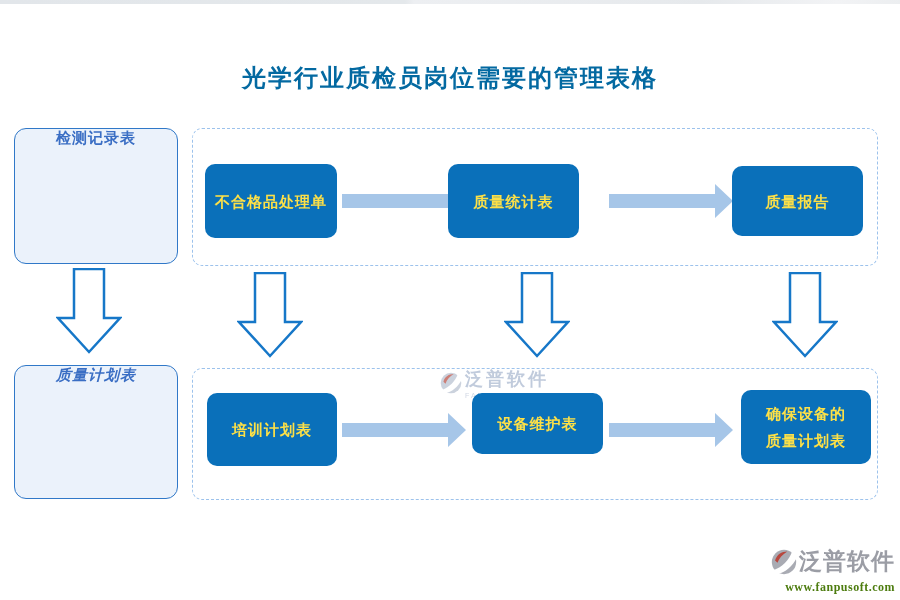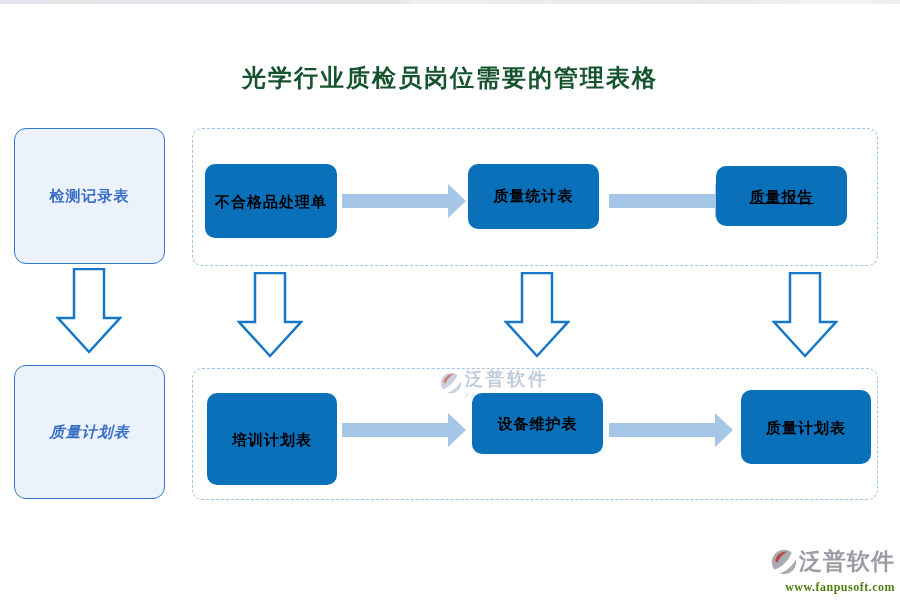--- a/index.html
+++ b/index.html
@@ -7,52 +7,52 @@
     width:900px; height:600px; position:relative; overflow:hidden;
     background:#ffffff;
     font-family:"Liberation Sans", sans-serif;
   }
   .topbar {
     position:absolute; left:0; top:0; width:900px; height:4px;
     background:linear-gradient(90deg,#e2e6ea 0%,#e4e8eb 45%,#edeff2 46%,#e6e9ec 78%,#f2f3f5 93%,#eceef0 100%);
   }
   .title {
     position:absolute; left:0; top:62px; width:900px;
-    text-align:center; font-size:24px; font-weight:700; color:#14532d;
+    text-align:center; font-size:24px; font-weight:700; color:#0369a1;
     letter-spacing:2px;
   }
   
   .side-box {
-    position:absolute; left:14px; width:151px;
+    position:absolute; left:14px; width:164px;
     background:#ebf2fb; border:1.5px solid #3078c8; border-radius:12px;
     box-sizing:border-box;
-    display:flex; align-items:center; justify-content:center;
+    display:flex; justify-content:center;
     color:#3a6ec4; font-weight:700; font-size:15px; letter-spacing:1px;
   }
   .side-box.b1 { top:128px; height:136px; }
   .side-box.b2 { top:365px; height:134px;font-style:italic; }
   
   .dashed-panel {
     position:absolute; left:192px; width:686px; box-sizing:border-box;
     border:1.5px dashed #9cc2ec; border-radius:10px; background:transparent;
   }
   .dashed-panel.p1 { top:128px; height:138px; }
   .dashed-panel.p2 { top:368px; height:132px; }
   
   .node {
     position:absolute; z-index:2;
     background:#0a70ba; border-radius:10px;
-    color:#000000; font-weight:700; font-size:15px; letter-spacing:1px;
+    color:#fde047; font-weight:700; font-size:15px; letter-spacing:1px;
     display:flex; flex-direction:column; align-items:center; justify-content:center;
     text-align:center; line-height:1.8;
   }
   .node.n1 { left:205px; top:164px; width:132px; height:74px; }
-  .node.n2 { left:468px; top:164px; width:131px; height:65px;font-family:Liberation Serif, serif; }
-  .node.n3 { left:716px; top:166px; width:131px; height:60px;text-decoration:underline; }
-  .node.n4 { left:207px; top:393px; width:130px; height:92px; }
+  .node.n2 { left:448px; top:164px; width:131px; height:74px; }
+  .node.n3 { left:732px; top:166px; width:131px; height:70px; }
+  .node.n4 { left:207px; top:393px; width:130px; height:73px; }
   .node.n5 { left:472px; top:393px; width:131px; height:61px; }
   .node.n6 { left:741px; top:390px; width:130px; height:74px; }
   
   .arrow-right { position:absolute; width:125px; height:36px; }
   .ar1 { left:342px; top:183px; }
   .ar2 { left:609px; top:183px; }
   .ar3 { left:342px; top:412px; }
   .ar4 { left:609px; top:412px; }
   .arrow-down { position:absolute; width:66px; height:86px; }
   .ad0 { left:56px;  top:268px; }
@@ -151,20 +151,21 @@
 <svg class="arrow-right ar3" viewBox="0 0 125 36">
   <polygon points="0,11 106,11 106,1 124,18 106,35 106,25 0,25" fill="#a6c6e8"></polygon>
 </svg>
 <div class="node n5">
   <span>设备维护表</span>
 </div>
 <svg class="arrow-right ar4" viewBox="0 0 125 36">
   <polygon points="0,11 106,11 106,1 124,18 106,35 106,25 0,25" fill="#a6c6e8"></polygon>
 </svg>
 <div class="node n6">
+  <span>确保设备的</span>
   <span>质量计划表</span>
 </div>
 
 <div class="footer-brand">
   <div class="fb-row">
     <svg width="26" height="26" viewBox="0 0 32 32">
       <circle cx="16" cy="16" r="15" fill="#a9abb3"></circle>
       <path d="M3,26 C14,22 22,14 26,3 L32,10 C26,22 18,28 8,31 Z" fill="#ffffff"></path>
       <path d="M5,14 C7,7 13,3 20,3 C14,7 10,11 8,17 Z" fill="#b8473e"></path>
     </svg>

